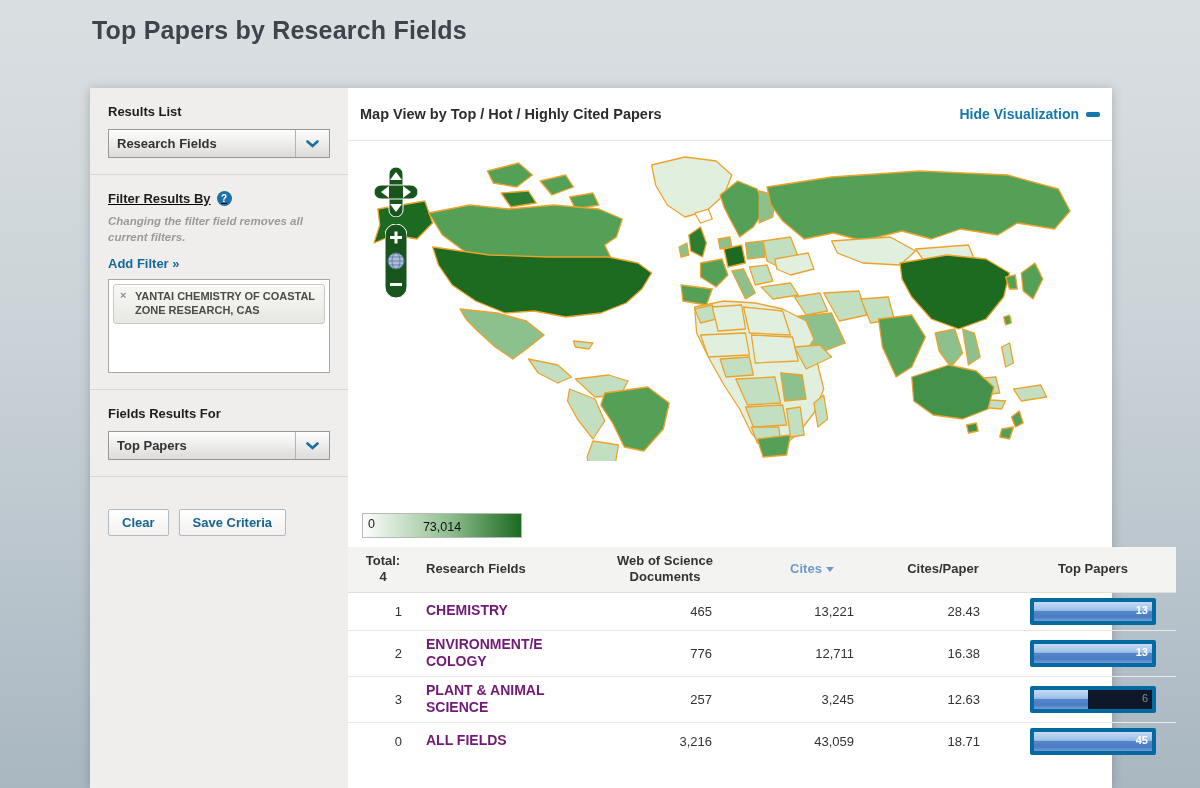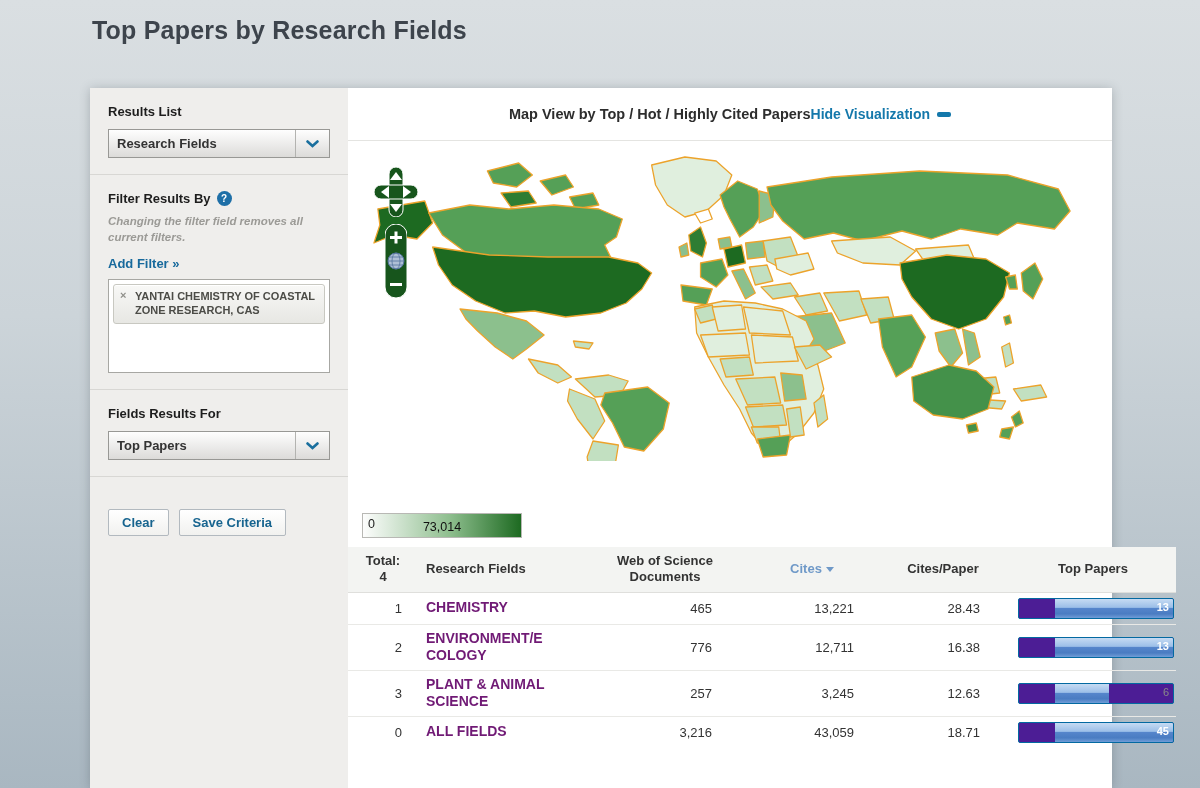--- a/index.html
+++ b/index.html
@@ -10,37 +10,37 @@
   }
   .page-title{position:absolute;left:92px;top:16px;margin:0;font-size:25px;font-weight:bold;color:#3d444c;letter-spacing:.2px;}
 
   .layout{position:absolute;left:90px;top:88px;width:1022px;height:700px;display:flex;box-shadow:0 1px 10px rgba(50,60,70,.28);}
 
   
   .sidebar{width:258px;flex-shrink:0;background:#efeeec;box-sizing:border-box;}
   .sb-section{padding:16px 18px;}
   .sb-section + .sb-section{border-top:1px solid #d8d7d4;}
   .sb-heading{display:block;font-size:13px;font-weight:bold;color:#1d1d1d;margin-bottom:10px;}
-  .heading-row{display:flex;align-items:center;gap:6px;margin-bottom:8px;}
+  .heading-row{display:flex;align-items:center;gap:6px;margin-bottom:8px;text-decoration:underline;}
   .heading-row .sb-heading{margin-bottom:0;}
   .help-icon{width:15px;height:15px;border-radius:50%;background:#1e6fa7;color:#fff;font-size:10px;font-weight:bold;display:flex;align-items:center;justify-content:center;flex-shrink:0;}
   .sb-note{font-size:11.5px;font-style:italic;font-weight:bold;color:#9b9a96;line-height:1.35;margin:0 0 9px 0;}
   .add-filter{display:inline-block;font-size:13px;font-weight:bold;color:#17699c;margin-bottom:8px;cursor:pointer;text-decoration:none;}
   .dropdown{height:27px;border:1px solid #989895;background:linear-gradient(#fefefe,#dcdbd9);display:flex;align-items:stretch;cursor:pointer;}
   .dd-label{flex:1;display:flex;align-items:center;padding:0 8px;font-size:13px;font-weight:bold;color:#333;white-space:nowrap;overflow:hidden;}
   .dd-btn{width:33px;border-left:1px solid #b3b3b0;display:flex;align-items:center;justify-content:center;}
   .chipbox{background:#fff;border:1px solid #a7a7a3;min-height:84px;padding:4px;}
   .chip{position:relative;border:1px solid #c8c8c1;border-radius:3px;background:linear-gradient(#f8f8f6,#e7e7e3);box-shadow:inset 0 1px 0 #fff;padding:4px 6px 5px 21px;font-size:11px;font-weight:bold;color:#4c4c47;line-height:1.3;}
   .chip-x{position:absolute;left:6px;top:3px;color:#8f8f8a;font-size:11px;font-weight:bold;cursor:pointer;}
   .actions{display:flex;gap:10px;}
   .btn{background:linear-gradient(#ffffff,#f1f1ef);border:1px solid #b2b9bf;border-radius:2px;padding:5px 13px;font-size:13px;font-weight:bold;color:#17648f;cursor:pointer;margin-top:16px;}
 
   
   .main{flex:1;min-width:0;background:#fff;display:flex;flex-direction:column;}
-  .bar-header{display:flex;justify-content:center;align-items:center;padding:0 20px;height:52px;border-bottom:1px solid #e4e4e1;}
+  .bar-header{display:flex;justify-content:space-between;align-items:center;padding:0 12px;height:52px;border-bottom:1px solid #e4e4e1;}
   .bar-header.report{height:38px;border-top:1px solid #dcdcd9;border-bottom:1px solid #e3e3e0;}
   .section-title{font-size:14.5px;font-weight:bold;color:#2d2d2d;}
   .hlink{display:flex;align-items:center;gap:7px;font-size:14px;font-weight:bold;color:#1478ab;cursor:pointer;text-decoration:none;}
   .minus-icon{width:14px;height:5px;border-radius:2px;background:#1478ab;}
 
   .map-area{position:relative;height:406px;overflow:hidden;}
   svg.world{position:absolute;left:24px;top:10px;}
   svg.world path{stroke:#eca32b;stroke-width:1.3;stroke-linejoin:round;}
   .map-controls{position:absolute;left:26px;top:26px;z-index:2;display:flex;flex-direction:column;align-items:center;gap:7px;}
   .legend{position:absolute;left:14px;bottom:9px;width:158px;height:23px;border:1px solid #b8b8b4;background:linear-gradient(to right,#fdfdfd 0%,#8ebe8e 55%,#1d6a21 100%);}
@@ -55,21 +55,21 @@
   .sort-caret{display:inline-block;width:0;height:0;border-left:4px solid transparent;border-right:4px solid transparent;border-top:5px solid #6f99c8;margin-left:4px;vertical-align:middle;}
   .report-table td{padding:5px 8px;border-top:1px solid #e9e9e6;vertical-align:middle;}
   .report-table tbody tr:first-child td{border-top:none;}
   .c-rank{width:54px;} td.c-rank{text-align:right;padding-right:16px;}
   .c-field{width:148px;}
   .c-docs{width:150px;} td.c-docs{text-align:right;padding-right:36px;}
   .c-cites{width:112px;} td.c-cites{text-align:right;padding-right:22px;}
   .c-cpp{width:118px;} td.c-cpp{text-align:right;padding-right:30px;}
   .c-tp{width:150px;}
   .field-link{color:#701a75;font-weight:bold;font-size:14px;text-decoration:none;line-height:1.25;display:inline-block;max-width:122px;overflow-wrap:break-word;}
-  .bar-track{position:relative;width:118px;height:19px;margin:0 auto;background:#4c1d95;border:1px solid #0369a1;border-radius:2px;overflow:hidden;padding-left:36px;}
+  .bar-track{position:relative;width:118px;height:19px;margin:0 auto;background:#0f172a;border:4px solid #0369a1;border-radius:2px;overflow:hidden;}
   .bar-fill{height:100%;background:linear-gradient(to bottom,#c6dbf3 0%,#9cbfe8 44%,#5585cb 50%,#4a7cc2 78%,#709dd7 100%);}
   .bar-val{position:absolute;right:4px;top:2px;font-size:11px;font-weight:bold;color:#fff;}
   .bar-val.out{color:#8a8a88;font-weight:normal;}
 </style>
 </head>
 <body>
 
 <h1 class="page-title">Top Papers by Research Fields</h1>
 
 <div class="layout">

